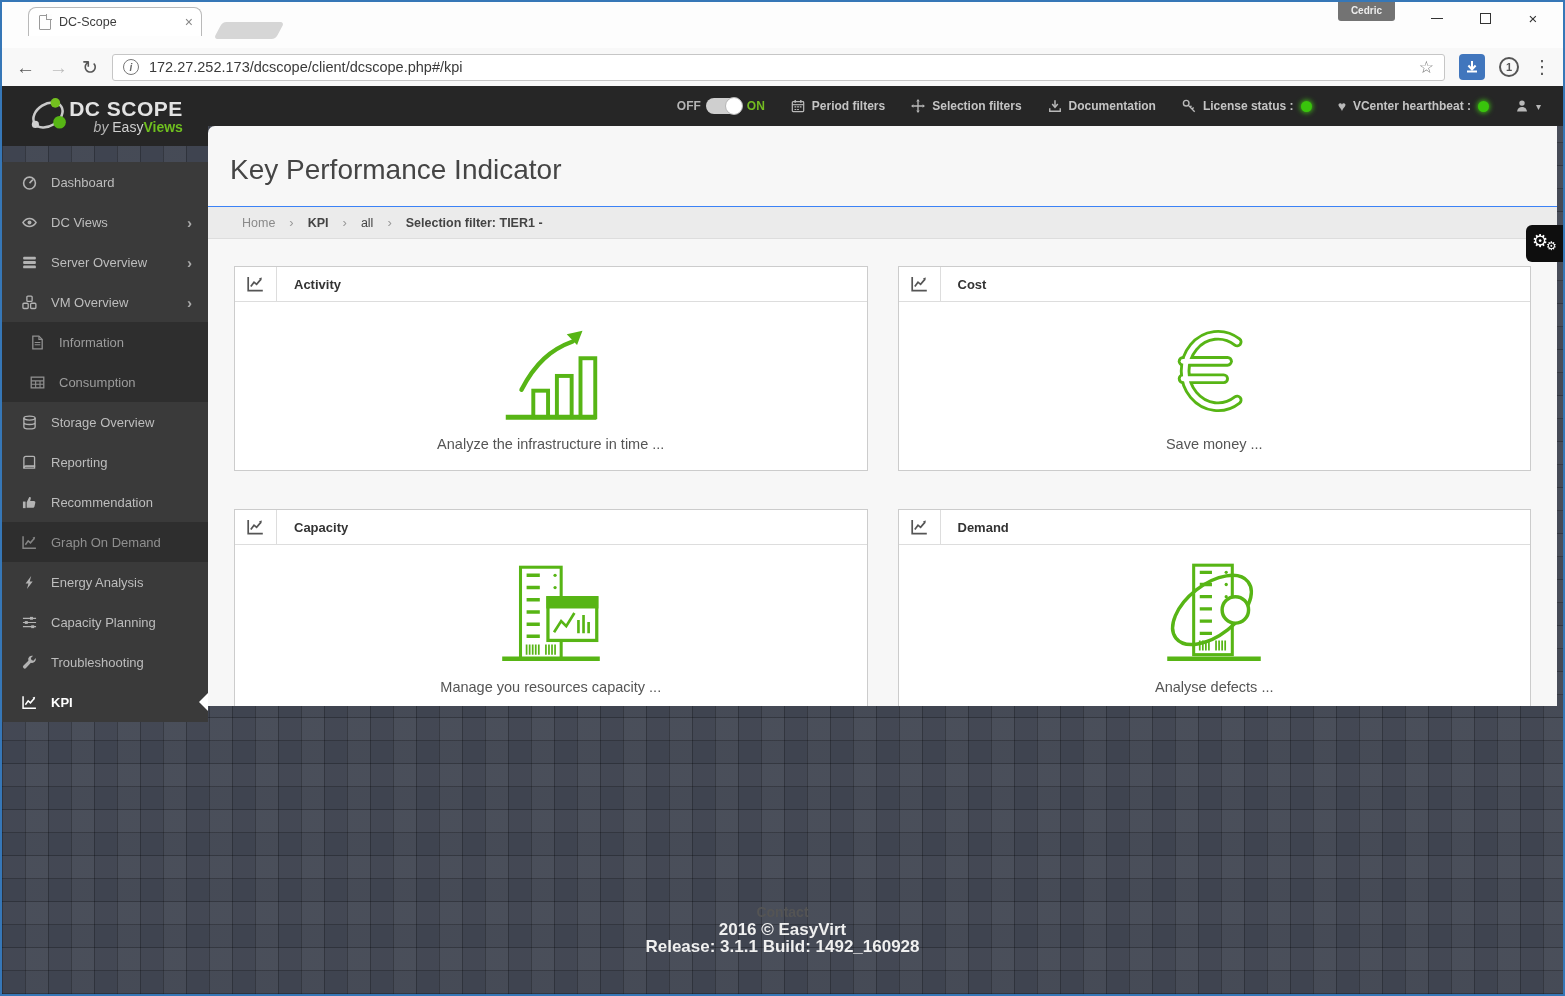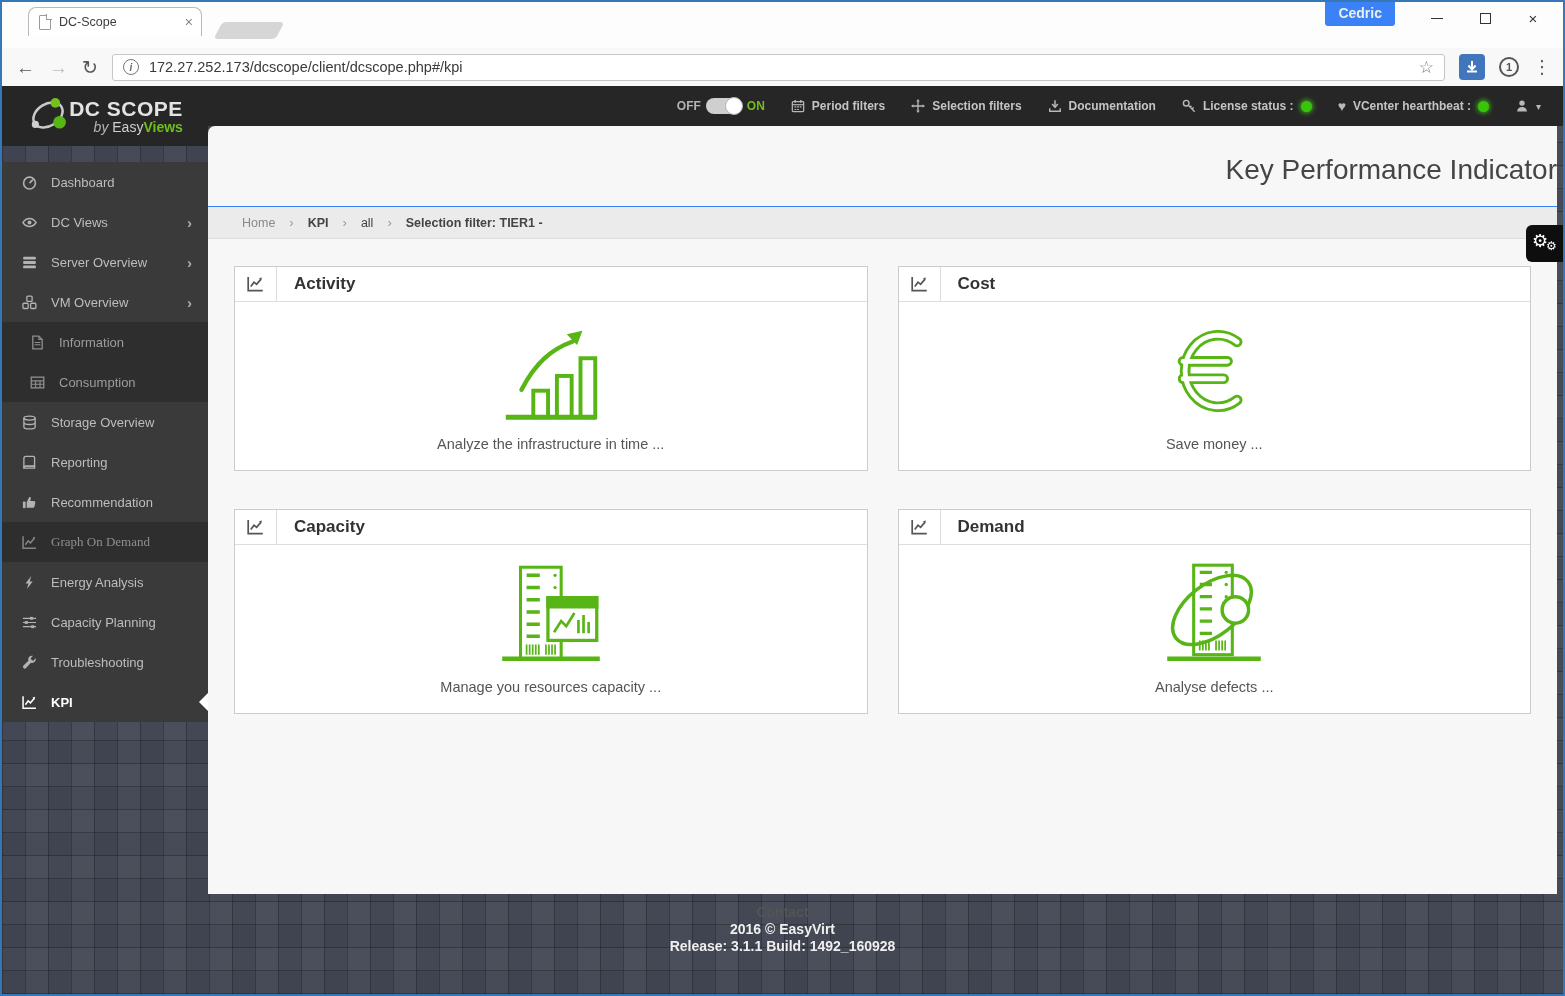--- a/index.html
+++ b/index.html
@@ -13,22 +13,22 @@
   .tab { position:absolute; left:26px; bottom:12px; width:174px; height:29px; background:#fff;
          border:1px solid #b9b9b9; border-bottom:none; border-radius:8px 8px 0 0;
          display:flex; align-items:center; padding:0 8px 0 10px; gap:8px; }
   .tab-title { font-size:12.5px; color:#3c3c3c; flex:1; }
   .tab-close { font-size:14px; color:#868686; cursor:default; }
   .newtab-stub { position:absolute; left:216px; bottom:9px; width:62px; height:17px; background:#d6d6d6;
                  border-radius:4px; transform:skewX(-28deg); }
   .page-ic { width:12px; height:15px; border:1.5px solid #9a9a9a; border-radius:1px; position:relative; background:#fff; }
   .page-ic::after { content:""; position:absolute; right:-1.5px; top:-1.5px; width:5px; height:5px;
                     background:#fdfdfd; border-left:1.5px solid #9a9a9a; border-bottom:1.5px solid #9a9a9a; }
-  .profile-badge { position:absolute; top:0; right:168px; background:#3b82f6; color:#ededed;
-                   font-size:14px; font-weight:bold; padding:3px 13px 5px; border-radius:0 0 3px 3px; }
+  .profile-badge { position:absolute; top:0; right:168px; background:#737373; color:#ededed;
+                   font-size:10px; font-weight:bold; padding:3px 13px 5px; border-radius:0 0 3px 3px; }
   .win-btns { position:absolute; top:2px; right:6px; display:flex; }
   .win-btn { width:48px; height:29px; display:flex; align-items:center; justify-content:center; color:#333; font-size:15px; }
   .wb-min { width:12px; border-top:1.5px solid #333; height:0; display:block; }
   .wb-max { width:11px; height:11px; border:1.5px solid #333; display:block; }
 
   .toolbar { height:38px; background:#f8f8f8; display:flex; align-items:center; padding:0 12px 0 14px; gap:14px; }
   .nav-glyph { font-size:19px; color:#565656; line-height:1; }
   .nav-glyph.disabled { color:#bcbcbc; }
   .omnibox { flex:1; height:27px; background:#fff; border:1px solid #c6c6c6; border-radius:3px;
              display:flex; align-items:center; padding:0 10px; gap:10px; }
@@ -73,54 +73,54 @@
   .logo-sub .by { font-style:italic; color:#b5b5b5; }
   .logo-sub .virt { color:#6fbf1f; font-weight:bold; }
 
   .sidebar { position:absolute; top:76px; bottom:0; left:0; width:206px; z-index:2; }
   .menu { background:#3a3a3a; }
   .m-item { height:40px; display:flex; align-items:center; gap:14px; padding-left:20px;
             font-size:13px; color:#bdbdbd; position:relative; }
   .m-item .ic { width:15px; height:15px; flex:0 0 15px; color:#b3b3b3; }
   .m-item.sub { background:#2e2e2e; color:#9c9c9c; padding-left:28px; }
   .m-item.sub .ic { color:#8f8f8f; }
-  .m-item.dim { background:#2e2e2e; color:#8f8f8f;font-family:Liberation Serif, serif; }
+  .m-item.dim { background:#2e2e2e; color:#8f8f8f; }
   .m-item.dim .ic { color:#858585; }
   .m-item.active { color:#fff; font-weight:bold; }
   .m-item.active .ic { color:#fff; }
   .m-item.active::after { content:""; position:absolute; right:0; top:50%; transform:translateY(-50%);
                           border-top:9px solid transparent; border-bottom:9px solid transparent; border-right:9px solid #fff; }
   .m-chev { position:absolute; right:16px; font-size:15px; font-weight:bold; color:#a9a9a9; }
 
   .content { position:absolute; top:40px; left:206px; right:0; bottom:0; z-index:1; }
-  .panel { position:absolute; top:0; left:0; right:6px; height:768px; background:#f7f7f7;
-           border-radius:7px 0 0 0; overflow:hidden;text-align:right; }
+  .panel { position:absolute; top:0; left:0; right:6px; height:580px; background:#f7f7f7;
+           border-radius:7px 0 0 0; overflow:hidden; }
   .page-title { font-size:28px; color:#454545; padding:28px 0 20px 22px; font-weight:normal; }
   .breadcrumb { height:33px; background:#ebebeb; border-top:1px solid #3b82f6; border-bottom:1px solid #ddd;
                 display:flex; align-items:center; gap:14px; padding-left:34px; font-size:12.5px; color:#444; }
   .bc-home { color:#8a8a8a; }
   .bc-sep { color:#999; font-size:13px; }
   .bc-strong { font-weight:bold; }
   .gear-btn { position:absolute; top:99px; right:0; width:37px; height:37px; background:#0e0e0e;
               border-radius:6px 0 0 6px; z-index:4; }
   .gear-btn .g1 { position:absolute; left:6px; top:7px; color:#fff; font-size:18px; line-height:1; }
   .gear-btn .g2 { position:absolute; left:20px; top:15px; color:#fff; font-size:12px; line-height:1; }
 
   .cards { display:grid; grid-template-columns:1fr 1fr; column-gap:30px; row-gap:38px; padding:27px 26px 0 26px; }
   .card { background:#fff; border:1px solid #ccc; height:205px; display:flex; flex-direction:column; }
   .card-head { height:35px; border-bottom:1px solid #ddd; display:flex; align-items:stretch; flex:0 0 35px; }
   .card-head-ic { width:42px; border-right:1px solid #ddd; display:flex; align-items:center; justify-content:center; color:#555; }
   .card-head-ic .ic { width:17px; height:16px; }
-  .card-title { display:flex; align-items:center; padding-left:17px; font-size:17px; font-weight:bold; color:#333; }
+  .card-title { display:flex; align-items:center; padding-left:17px; font-size:13px; font-weight:bold; color:#333; }
   .card-body { flex:1; display:flex; flex-direction:column; align-items:center; justify-content:flex-end; padding-bottom:18px; }
   .card-caption { font-size:14.5px; color:#555; margin-top:8px; }
 
   .footer { position:absolute; left:0; right:0; top:818px; text-align:center; z-index:2; line-height:17px; }
   .footer-contact { color:#545454; font-size:14px; font-weight:bold; }
-  .footer-line { color:#efefef; font-size:14px; font-weight:bold; }
+  .footer-line { color:#efefef; font-size:17px; font-weight:bold; }
 
   .ic { display:inline-block; }
   svg { display:block; }
 </style>
 </head>
 <body>
 
 <svg width="0" height="0" style="position:absolute">
   <defs>
     <symbol id="i-gauge" viewBox="0 0 16 16">

